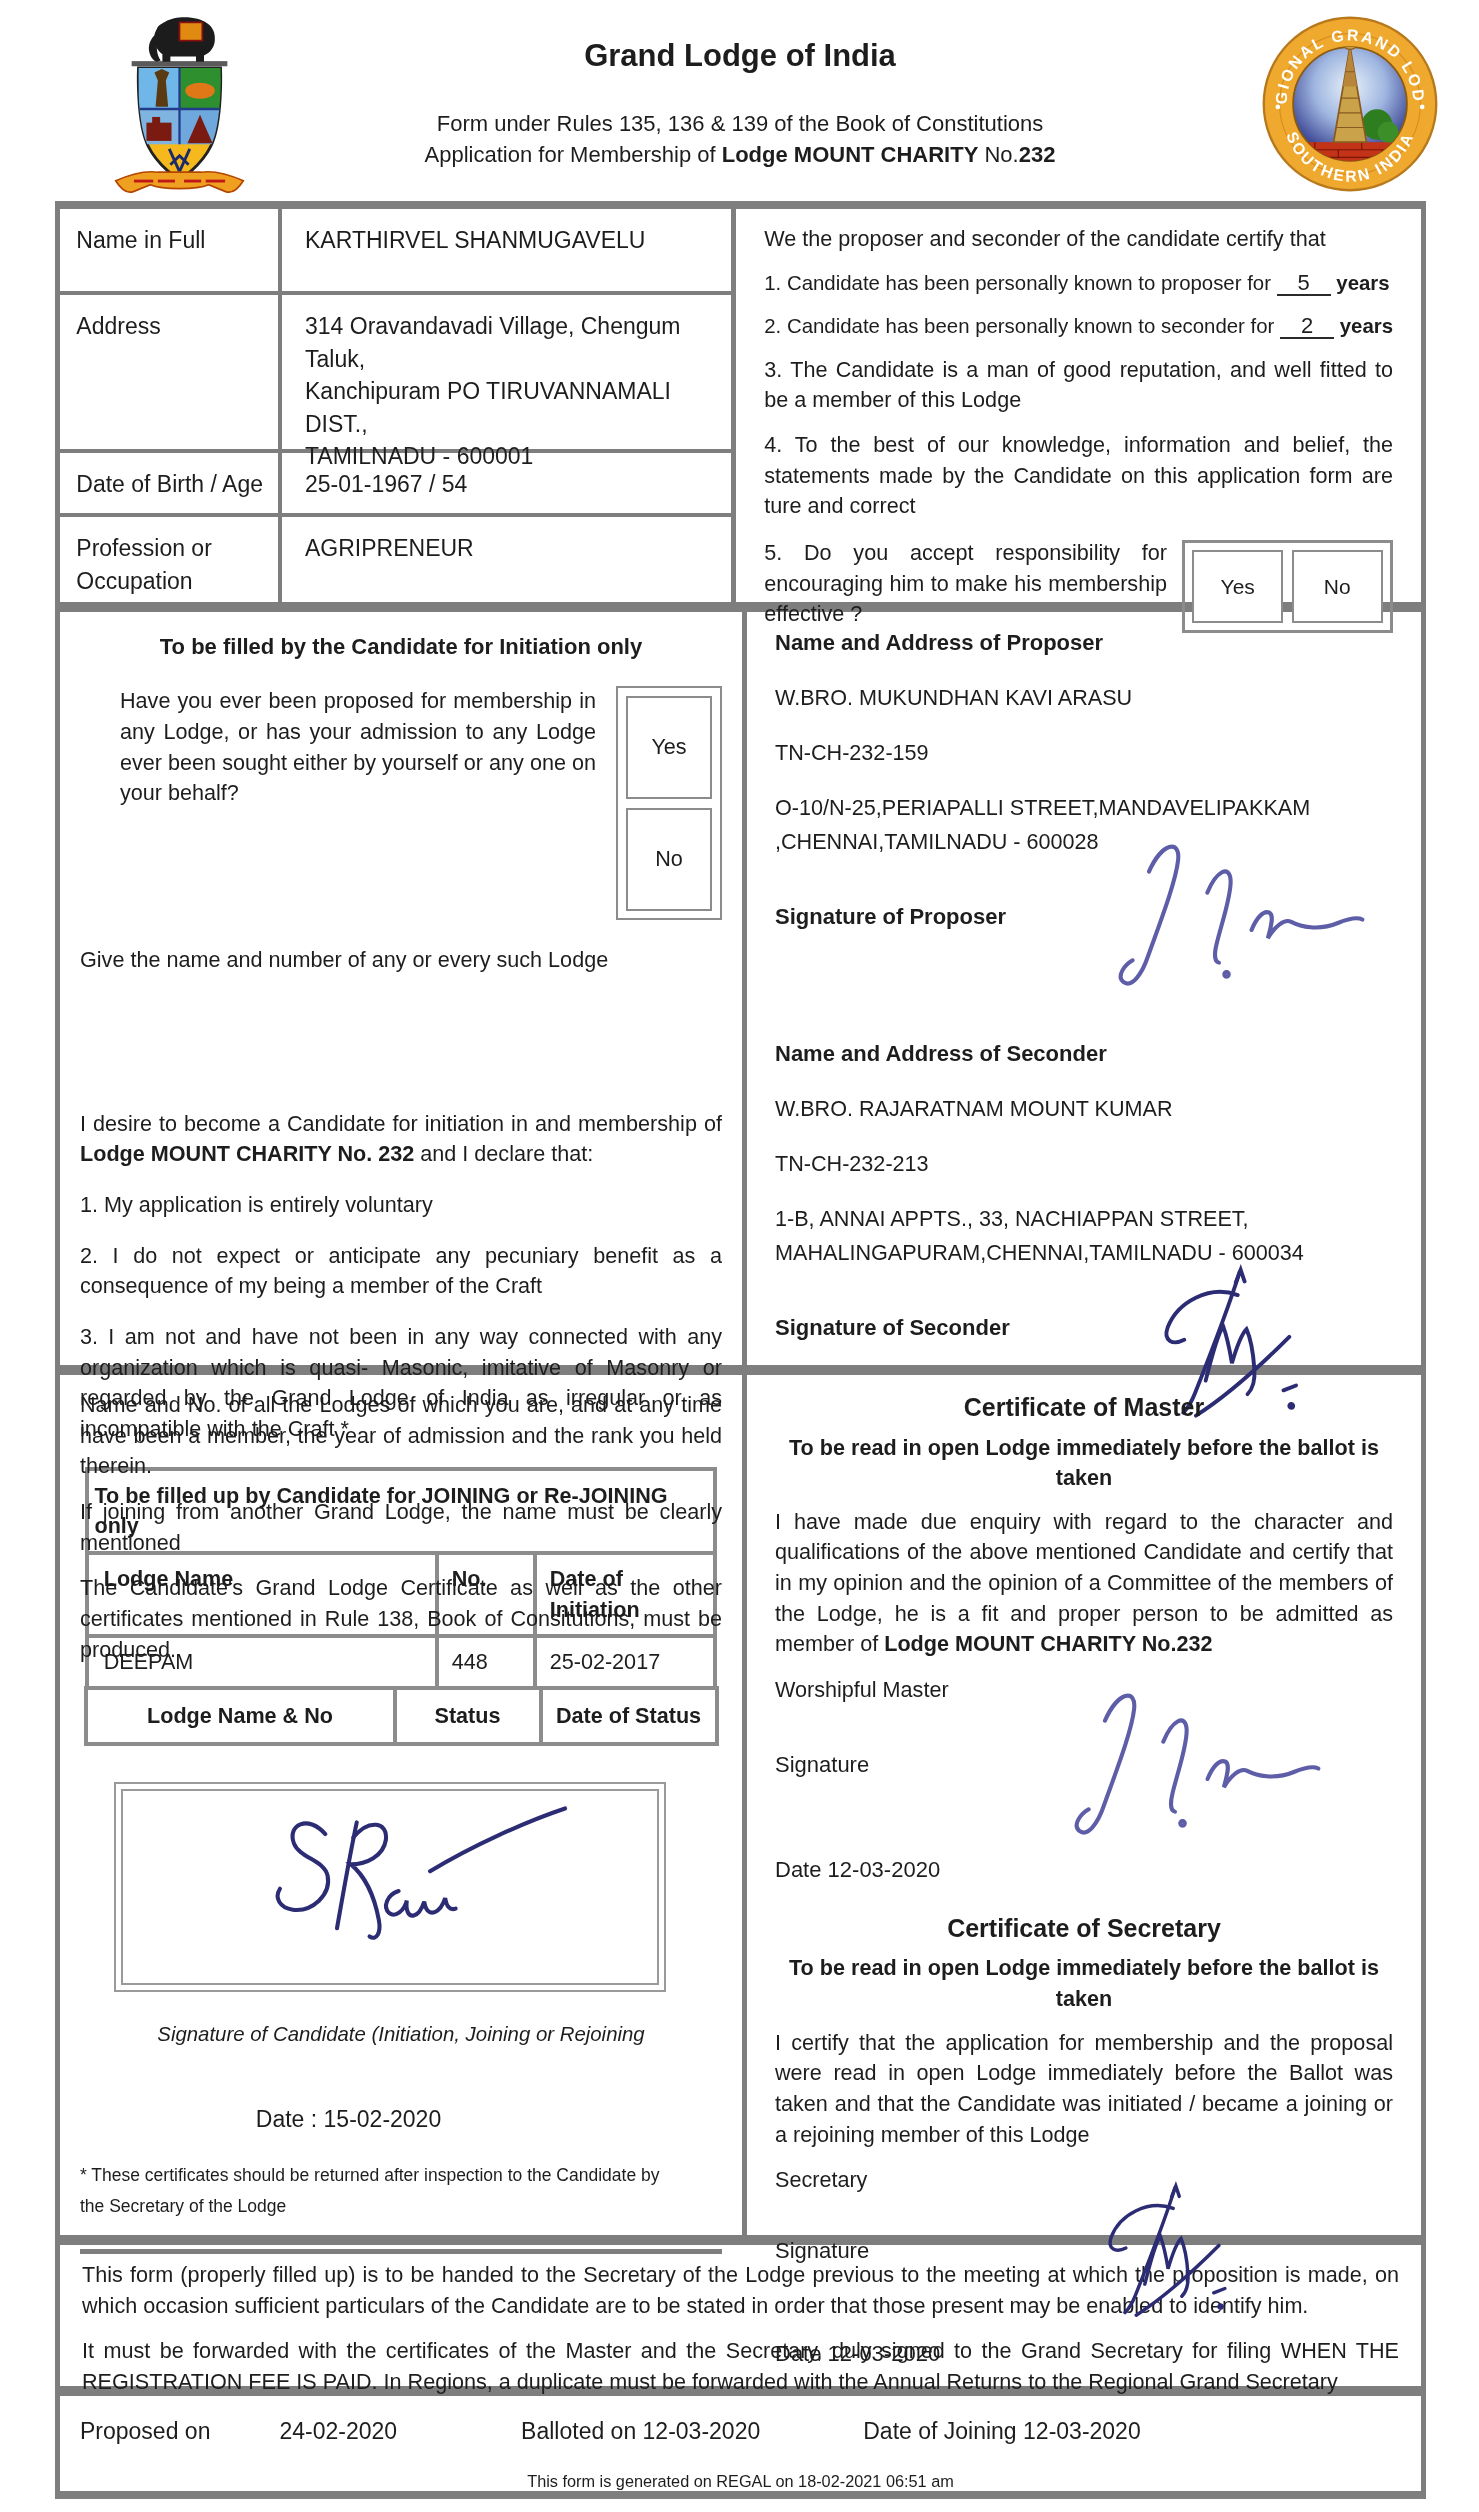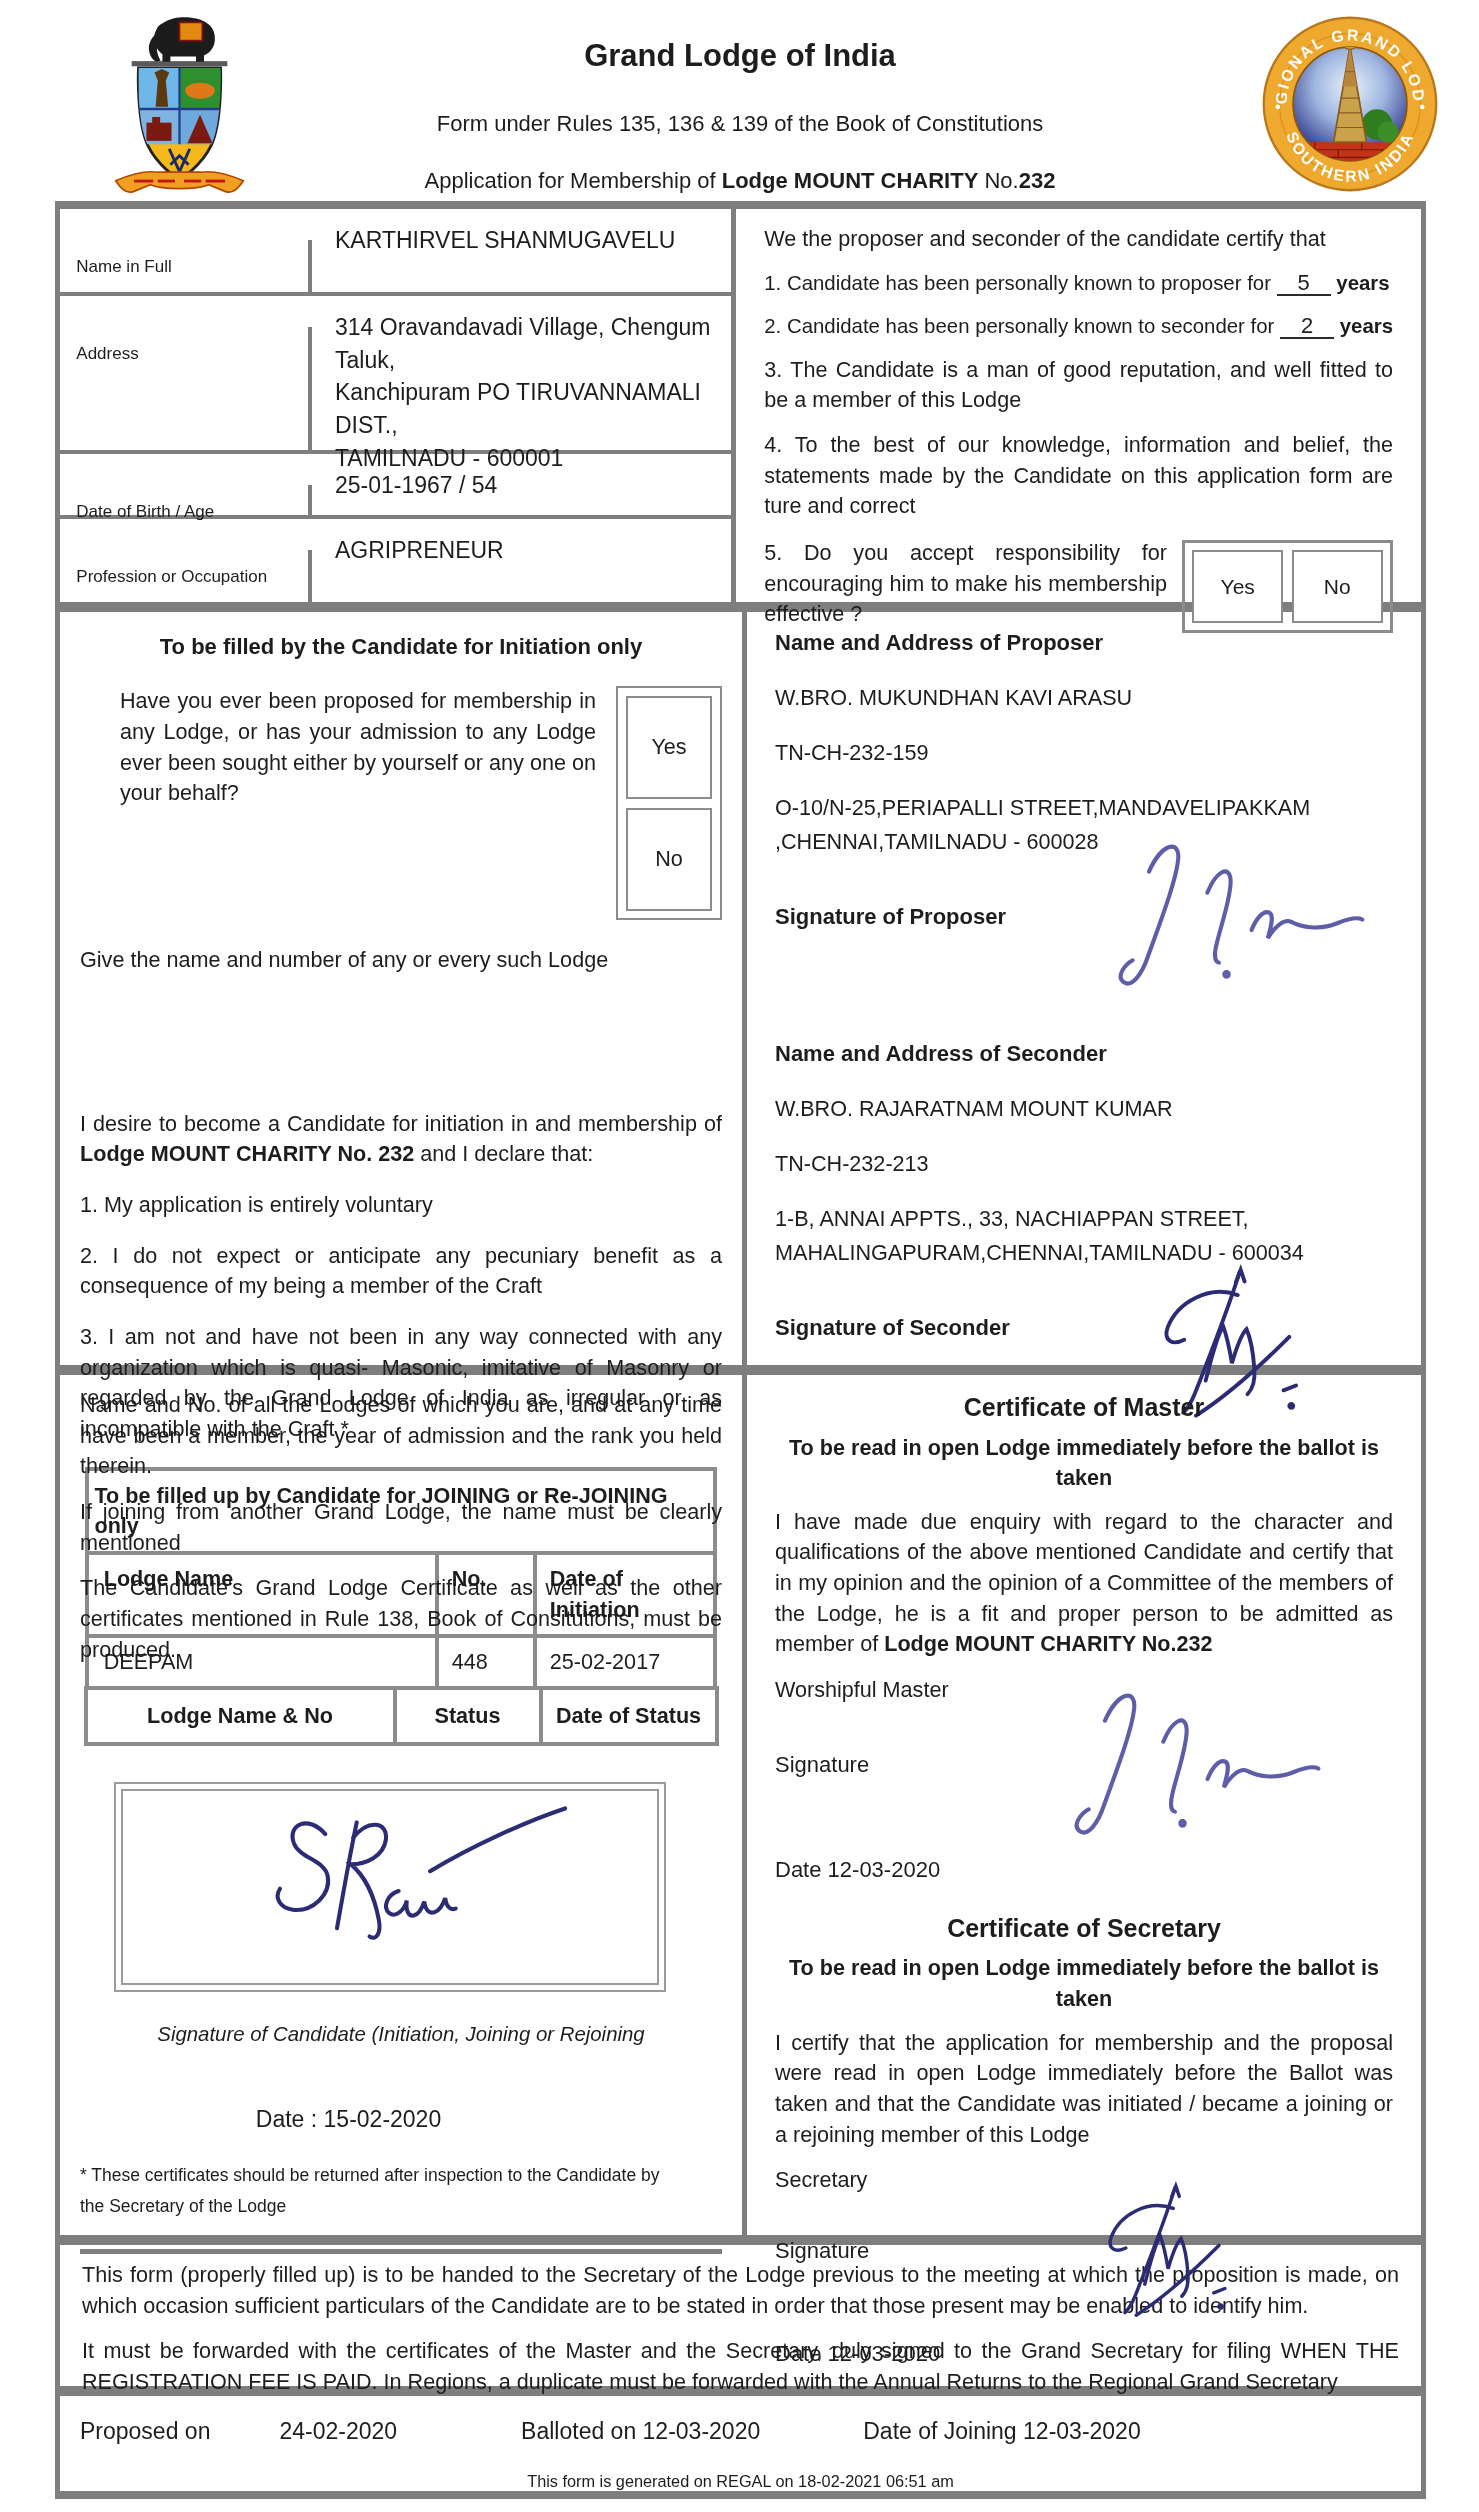--- a/index.html
+++ b/index.html
@@ -8,37 +8,37 @@
     width:1480px; height:2512px; position:relative;
     font-family:"Liberation Sans", sans-serif;
     color:#1d1d1d; font-size:21.6px; line-height:1.42;
   }
   
   .hdr { position:absolute; top:0; left:0; width:1480px; height:201px; }
   .crest { position:absolute; left:92px; top:10.5px; width:175px; height:188px; }
   .titles { position:absolute; left:326px; right:326px; top:34px; text-align:center; }
   .t-main { font-size:31px; font-weight:bold; }
   .t-sub1 { margin-top:30px; font-size:22px; }
-  .t-sub2 { margin-top:26px; font-size:22px; }
+  .t-sub2 { font-size:22px; }
   .badge { position:absolute; right:42px; top:16.3px; width:176px; height:176px; }
   
   .content { position:absolute; top:201px; left:55px; width:1371px; }
   .sec { border:5.2px solid #7e7e7e; display:flex; background:#fff; }
   .sec1 { height:406px; border-top-width:8.7px; }
   .sec2 { height:763px; }
   .sec3 { height:870px; }
   .sec4 { height:151px; display:block; padding:15px 22px; }
   .sec5 { height:108px; display:block; border-bottom-width:8.7px; padding:9.3px 7px; }
   .lpane { width:687px; border-right:5.2px solid #7e7e7e; display:flex; flex-direction:column; }
   .rpane { flex:1; padding:15px 28px; position:relative; }
   
   .frow { display:flex; border-bottom:4.1px solid #7e7e7e; }
   .frow:last-child { border-bottom:none; flex:1; }
   .fr1 { height:87px; } .fr2 { height:158px; } .fr3 { height:65px; }
-  .flabel { width:252px; border-right:4.1px solid #7e7e7e; padding:15px 7px 4.7px 16.3px; font-size:17px;margin-top:31px; }
+  .flabel { width:222px; border-right:4.1px solid #7e7e7e; padding:15px 7px 4.7px 16.3px; font-size:23px; }
   .fval { flex:1; padding:15px 8.2px 4.7px 23px; font-size:23px; }
   .rpane1 { font-size:21.6px; }
   .citem { margin-top:14px; }
   .oneline { font-size:20.4px; white-space:nowrap; }
   .blank { display:inline-block; min-width:54px; border-bottom:2.9px solid #2a2a2a; text-align:center; line-height:1.0; font-size:22px; }
   .byears { font-weight:bold; }
   .j { text-align:justify; }
   .i5 { display:flex; gap:15px; margin-top:16.3px; }
   .i5 .txt { flex:1; }
   .ynwrap { width:211px; height:93px; border:3.5px solid #8c8c8c; display:flex; gap:8.2px; padding:7px; margin-top:2.3px; flex:none; }

